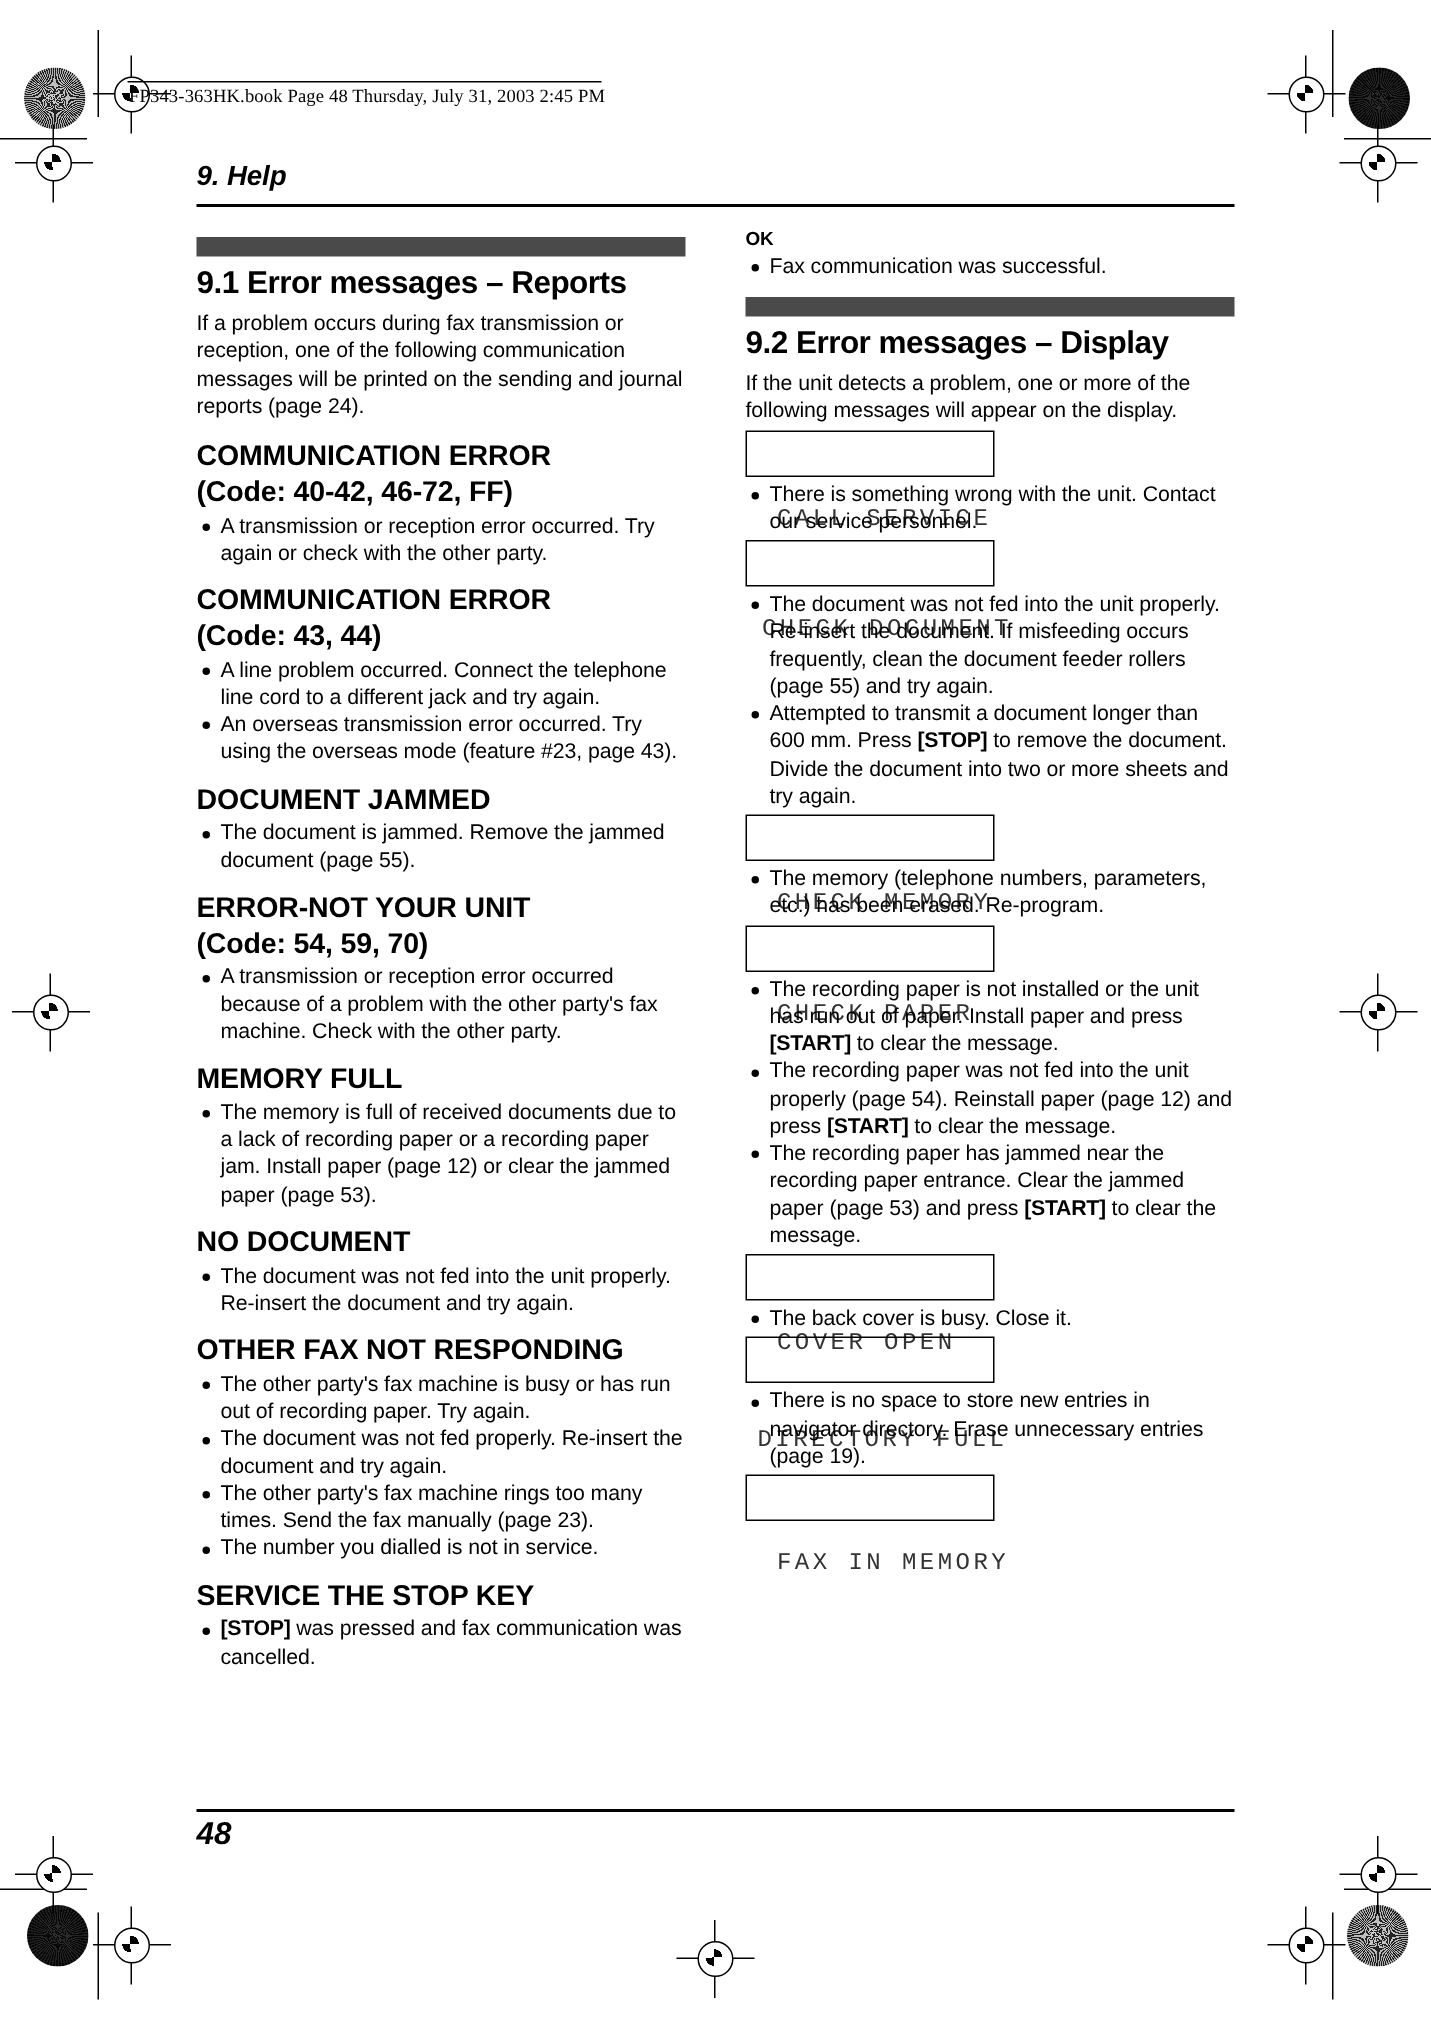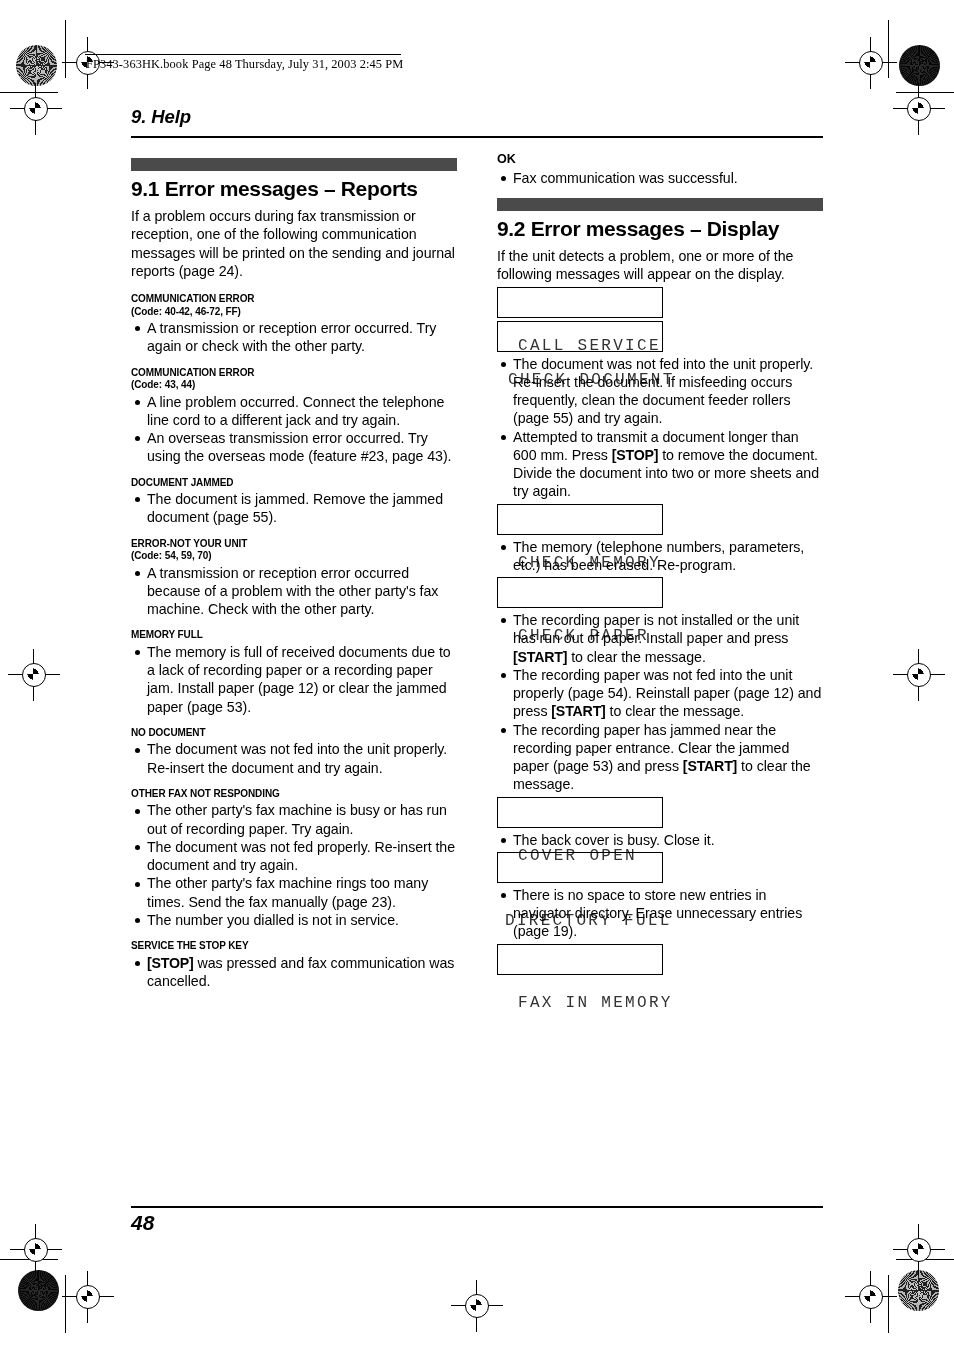--- a/index.html
+++ b/index.html
@@ -42,21 +42,21 @@
   .headrule{position:absolute;left:131px;top:136px;width:692px;height:1.6px;background:#000;}
 
   .colL{position:absolute;left:131px;top:158px;width:326px;}
   .colR{position:absolute;left:497px;top:152px;width:326px;}
 
   .secbar{height:13px;background:#4a4a4a;margin-bottom:5px;}
   .sechead{font-size:21px;font-weight:bold;line-height:1.20;letter-spacing:-0.35px;margin:0 0 6px 0;}
 
   .intro{font-size:14.2px;line-height:1.285;margin:0 0 13px 0;letter-spacing:-0.05px;}
 
-  .msghead{font-size:10px;font-weight:bold;line-height:1.25;letter-spacing:-0.1px;margin:0;}
+  .msghead{font-size:19px;font-weight:bold;line-height:1.25;letter-spacing:-0.1px;margin:0;}
   .msghead.sm{font-size:12.6px;}
   .spacer{height:11px;}
 
   ul.bul{list-style:none;margin:1px 0 0 0;padding:0;}
   ul.bul li{position:relative;padding-left:16px;font-size:14.2px;line-height:1.285;
             letter-spacing:-0.05px;margin-bottom:0px;}
   ul.bul li:before{content:"";position:absolute;left:4px;top:7.2px;width:5px;height:5px;
                    border-radius:50%;background:#000;}
   .kb{font-weight:bold;letter-spacing:-0.2px;}
 
@@ -222,20 +222,23 @@
         <li>Fax communication was successful.</li>
       </ul>
     <div class="spacer"></div>
     <div class="secbar"></div>
     <h2 class="sechead">9.2 Error messages – Display</h2>
     <p class="intro" style="margin-bottom:2px;">If the unit detects a problem, one or more of the following messages will appear on the display.</p>
     <div id="right-entries">
         <div class="lcdbox indent">
           <span class="lcdtext">CALL SERVICE</span>
         </div>
+        <ul class="bul">
+          <li>There is something wrong with the unit. Contact our service personnel.</li>
+        </ul>
         <div class="lcdbox">
           <span class="lcdtext">CHECK DOCUMENT</span>
         </div>
         <ul class="bul">
           <li>The document was not fed into the unit properly. Re-insert the document. If misfeeding occurs frequently, clean the document feeder rollers (page 55) and try again.</li>
           <li>Attempted to transmit a document longer than 600 mm. Press <span class="kb">[STOP]</span> to remove the document. Divide the document into two or more sheets and try again.</li>
         </ul>
         <div class="lcdbox indent">
           <span class="lcdtext">CHECK MEMORY</span>
         </div>

